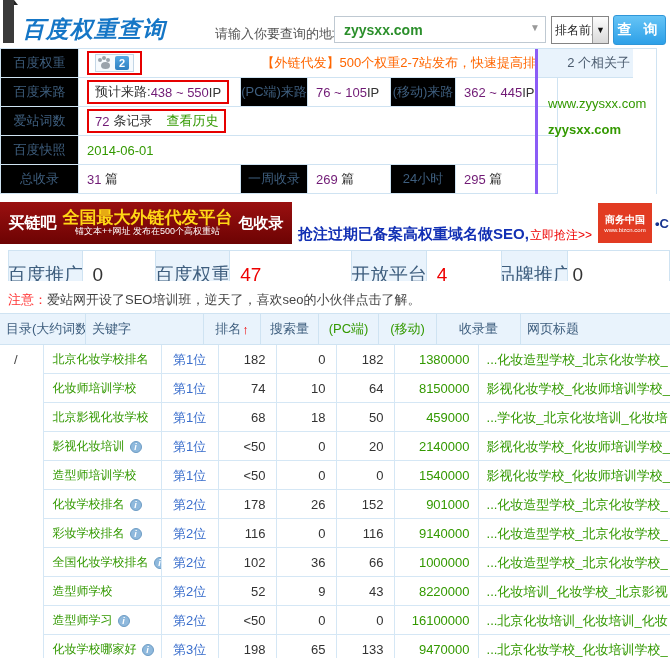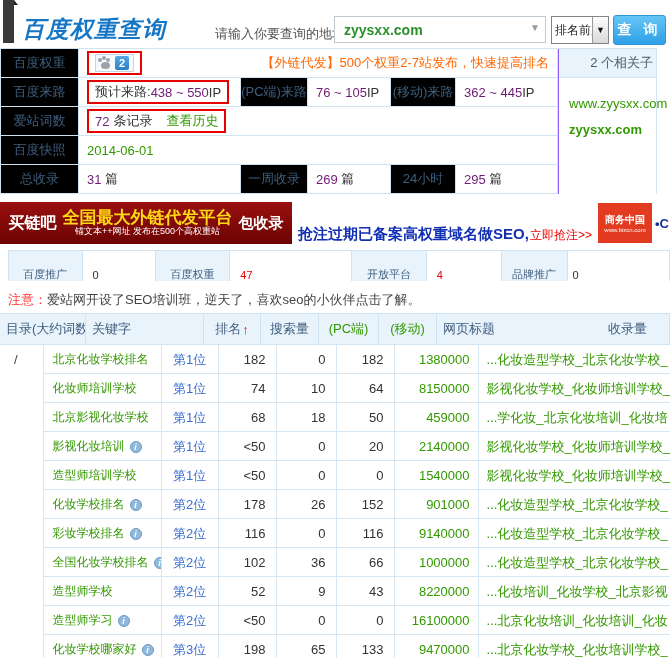--- a/index.html
+++ b/index.html
@@ -41,21 +41,21 @@
   .red{color:#701a75}
   .green{color:#390}
   .glink{color:#390;text-decoration:none}
   .red-box{border:2px solid #e60000;padding:1px 6px;display:inline-flex;align-items:center;white-space:nowrap}
   .badge-wrap{border:1px solid #c3d6e6;background:#f6fafd;padding:1px 4px;display:inline-flex;align-items:center;gap:3px}
   .paw{width:9px;height:7px;background:#9aa3ab;border-radius:50%;position:relative;display:inline-block;margin:4px 2px 0 1px}
   .paw:before{content:"";position:absolute;left:-3px;top:-4px;width:4px;height:4px;background:#9aa3ab;border-radius:50%;
               box-shadow:4px -2px 0 #9aa3ab,8px 0 0 #9aa3ab}
   .wbadge{width:14px;height:14px;background:linear-gradient(#55a9e4,#2e7fc0);color:#fff;font-size:11px;font-weight:bold;
           display:inline-flex;align-items:center;justify-content:center;border-radius:2px}
-  .sidebar{position:absolute;left:557px;top:0;width:98px;height:145px;border-left:1px solid #8b5cf6}
+  .sidebar{position:absolute;left:534px;top:0;width:98px;height:145px;border-left:3px solid #8b5cf6}
   .sb-head{height:29px;background:#e9f3fc;border-bottom:1px solid #cfe3f2;display:flex;align-items:center;
            justify-content:flex-end;font-size:13px;color:#4a5b6e;padding-right:3px;overflow:hidden;white-space:nowrap}
   .sb-body{padding:13px 0 0 10px;font-size:13px;line-height:26px;white-space:nowrap}
   .sb-body .l2{font-weight:bold}
 
   
   .banner{position:absolute;top:202px;left:0;width:670px;height:42px;display:flex;overflow:hidden}
   .bn-left{width:292px;background:linear-gradient(#9a1010,#6d0303);display:flex;align-items:center;
            justify-content:center;gap:6px;color:#fff;overflow:hidden;white-space:nowrap}
   .bn-brand{font-size:16px;font-weight:bold}
@@ -69,21 +69,21 @@
   .bn-logo{width:54px;height:40px;margin-top:1px;background:#e23b22;display:flex;flex-direction:column;
            align-items:center;justify-content:center;color:#fff;overflow:hidden}
   .bn-logo .t{font-size:10px;font-weight:bold;white-space:nowrap}
   .bn-logo .u{font-size:6px;white-space:nowrap}
   .bn-edge{flex:1;background:#fff;display:flex;align-items:center;padding-left:3px;
            font-size:13px;font-weight:bold;color:#16338f;overflow:hidden}
 
   
   .stats2{position:absolute;top:250px;left:8px;width:662px;height:31px;display:flex;overflow:hidden}
   .scell{border:1px solid #cfe3f2;margin-left:-1px;height:49px;display:flex;align-items:center;
-         font-size:11px;overflow:hidden;white-space:nowrap}
+         font-size:19px;overflow:hidden;white-space:nowrap}
   .scell:first-child{margin-left:0}
   .s-label{background:#e9f3fc;color:#3e5e7e;justify-content:center}
   .s-value{color:#333;padding-left:10px}
   .s-value.red{color:#e00}
 
   
   .notice{position:absolute;top:291px;left:8px;font-size:13px;color:#444;white-space:nowrap}
   .notice .pre{color:#f33}
 
   
@@ -244,22 +244,22 @@
   <div class="khead">
     <div class="khcell cw-dir">目录(大约词数)</div>
     <div class="khcell cw-kw">关键字</div>
     <div class="khcell khc-c cw-rank">
       <span>排名</span>
         <span class="arrow-up">↑</span>
     </div>
     <div class="khcell khc-c cw-s">搜索量</div>
     <div class="khcell khc-c kh-green cw-pc">(PC端)</div>
     <div class="khcell khc-c kh-green cw-mob">(移动)</div>
+    <div class="khcell khc-c cw-idx">收录量</div>
     <div class="khcell cw-title">网页标题</div>
-    <div class="khcell khc-c cw-idx">收录量</div>
   </div>
   <div class="kbody">
     <div class="kdir">/</div>
     <div class="krows" id="krows">
         <div class="krow">
           <div class="kcell kc-keyword">北京化妆学校排名</div>
           <div class="kcell kc-rank">第1位</div>
           <div class="kcell kc-num">182</div>
           <div class="kcell kc-num kc-pc">0</div>
           <div class="kcell kc-num kc-mob">182</div>

